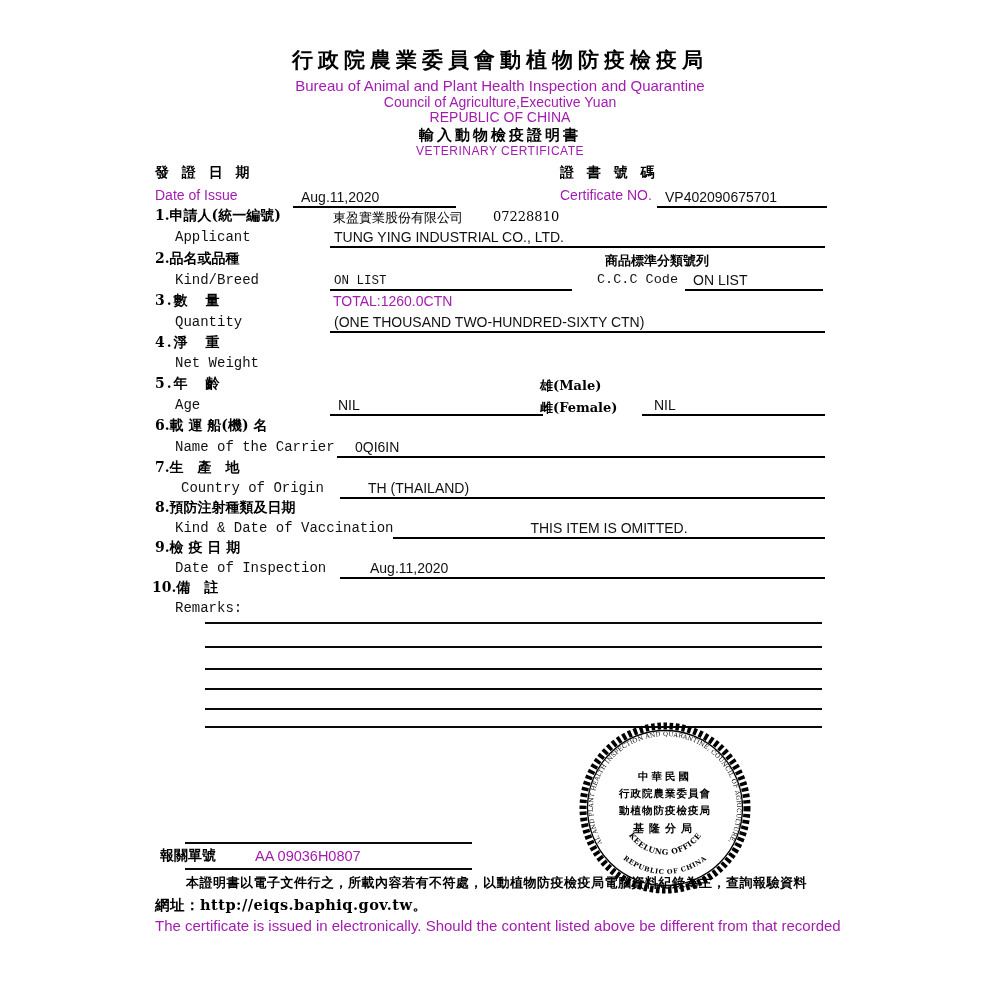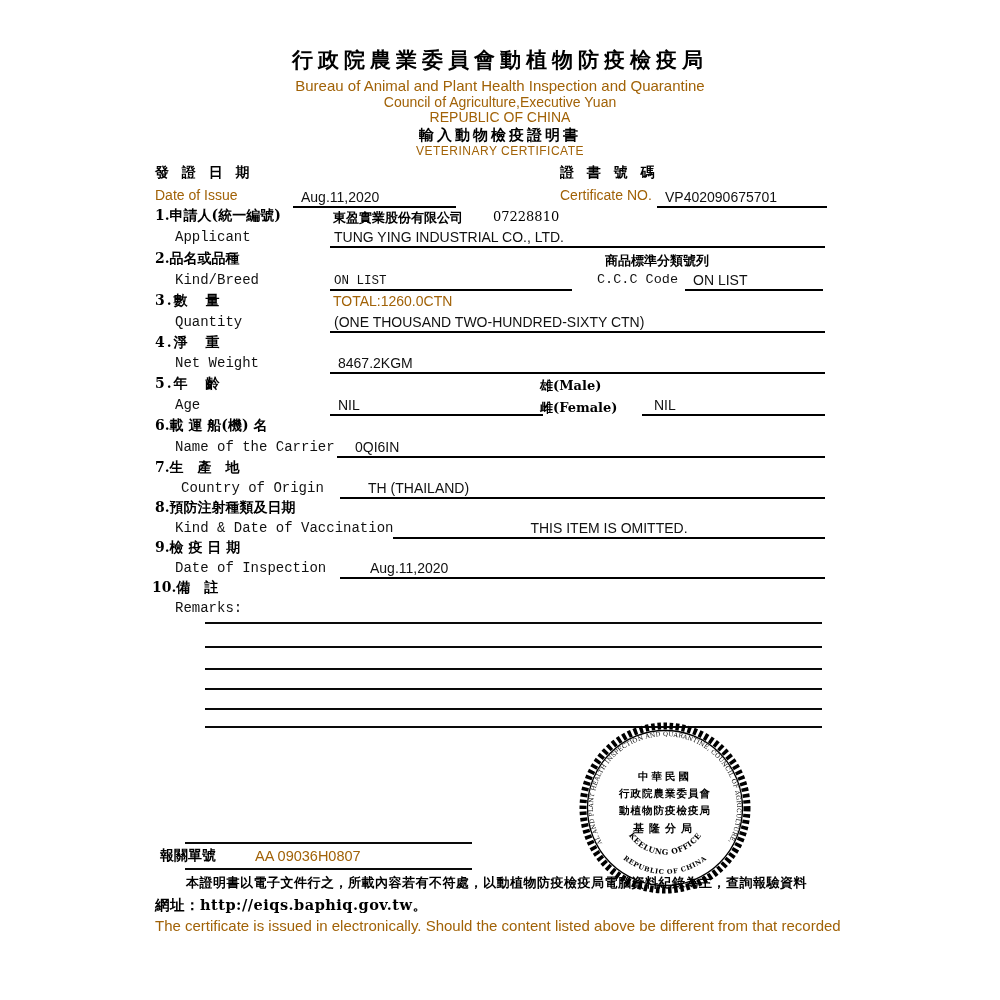--- a/index.html
+++ b/index.html
@@ -2,21 +2,21 @@
 <html><head>
 <meta charset="utf-8">
 <style>
   html,body{margin:0;padding:0;background:#fff;}
   .page{position:relative;width:1000px;height:1000px;background:#fff;color:#000;overflow:hidden;
         font-family:"Liberation Sans",sans-serif;}
   .abs{position:absolute;white-space:nowrap;}
   .ctr{position:absolute;left:0;right:0;text-align:center;white-space:nowrap;}
   .zh{font-family:"DejaVu Serif","Liberation Serif",serif;font-weight:bold;color:#000;}
   .ml{font-family:"Liberation Mono","DejaVu Sans Mono",monospace;font-size:14px;color:#111;}
-  .sans{font-family:"Liberation Sans",sans-serif;color:#a16207;}
+  .sans{font-family:"Liberation Sans",sans-serif;color:#a21caf;}
   .fill{position:absolute;height:22px;border-bottom:2px solid #000;box-sizing:border-box;
         display:flex;align-items:flex-end;font-size:14px;color:#111;padding-bottom:1px;}
   .rline{position:absolute;height:0;border-top:2px solid #0a0a0a;}
   .seal-svg{position:absolute;left:575px;top:718px;}
   .seal-svg text{font-family:"DejaVu Serif","Liberation Serif",serif;fill:#000;}
 </style>
 </head>
 <body>
 
 <div class="page">
@@ -29,40 +29,39 @@
   <div class="ctr sans" style="top:144px;font-size:12px;letter-spacing:0.5px;">VETERINARY CERTIFICATE</div>
 
   <div class="abs zh" style="left:155px;top:164px;font-size:14px;letter-spacing:4px;">發 證 日 期</div>
   <div class="abs zh" style="left:560px;top:164px;font-size:14px;letter-spacing:4px;">證 書 號 碼</div>
   <div class="abs sans" style="left:155px;top:187px;font-size:14px;">Date of Issue</div>
   <div class="fill" style="left:293px;top:186px;width:163px;padding-left:8px;">Aug.11,2020</div>
   <div class="abs sans" style="left:560px;top:187px;font-size:14px;">Certificate NO.</div>
   <div class="fill" style="left:657px;top:186px;width:170px;padding-left:8px;">VP402090675701</div>
 
   <div class="abs zh" style="left:155px;top:207px;font-size:14px;">1.申請人(統一編號)</div>
-  <div class="abs zh" style="left:333px;top:209px;font-size:13px;font-weight:bold;">東盈實業股份有限公司</div>
+  <div class="abs zh" style="left:333px;top:209px;font-size:13px;font-weight:normal;">東盈實業股份有限公司</div>
   <div class="abs zh" style="left:493px;top:209px;font-size:13px;font-weight:normal;">07228810</div>
   <div class="abs ml" style="left:175px;top:229px;">Applicant</div>
   <div class="fill" style="left:330px;top:226px;width:495px;padding-left:4px;">TUNG YING INDUSTRIAL CO., LTD.</div>
 
   <div class="abs zh" style="left:155px;top:250px;font-size:14px;">2.品名或品種</div>
   <div class="abs zh" style="left:605px;top:252px;font-size:13px;">商品標準分類號列</div>
   <div class="abs ml" style="left:175px;top:272px;">Kind/Breed</div>
   <div class="fill ml" style="left:330px;top:269px;width:242px;padding-left:4px;font-size:12.5px;">ON LIST</div>
   <div class="abs ml" style="left:597px;top:272px;font-size:13.5px;">C.C.C Code</div>
   <div class="fill" style="left:685px;top:269px;width:138px;padding-left:8px;">ON LIST</div>
 
   <div class="abs zh" style="left:155px;top:292px;font-size:14px;letter-spacing:2px;">3.數　量</div>
   <div class="abs sans" style="left:333px;top:293px;font-size:14px;">TOTAL:1260.0CTN</div>
   <div class="abs ml" style="left:175px;top:314px;">Quantity</div>
   <div class="fill" style="left:330px;top:311px;width:495px;padding-left:4px;">(ONE THOUSAND TWO-HUNDRED-SIXTY CTN)</div>
 
   <div class="abs zh" style="left:155px;top:334px;font-size:14px;letter-spacing:2px;">4.淨　重</div>
   <div class="abs ml" style="left:175px;top:355px;">Net Weight</div>
-  <div class="fill" style="left:330px;top:352px;width:495px;padding-left:8px;">8467.2KGM</div>
 
   <div class="abs zh" style="left:155px;top:375px;font-size:14px;letter-spacing:2px;">5.年　齡</div>
   <div class="abs zh" style="left:540px;top:377px;font-size:13px;">雄(Male)</div>
   <div class="abs ml" style="left:175px;top:397px;">Age</div>
   <div class="fill" style="left:330px;top:394px;width:213px;padding-left:8px;">NIL</div>
   <div class="abs zh" style="left:540px;top:399px;font-size:13px;">雌(Female)</div>
   <div class="fill" style="left:642px;top:394px;width:183px;padding-left:12px;">NIL</div>
 
   <div class="abs zh" style="left:155px;top:417px;font-size:14px;">6.載 運 船(機) 名</div>
   <div class="abs ml" style="left:175px;top:439px;">Name of the Carrier</div>

